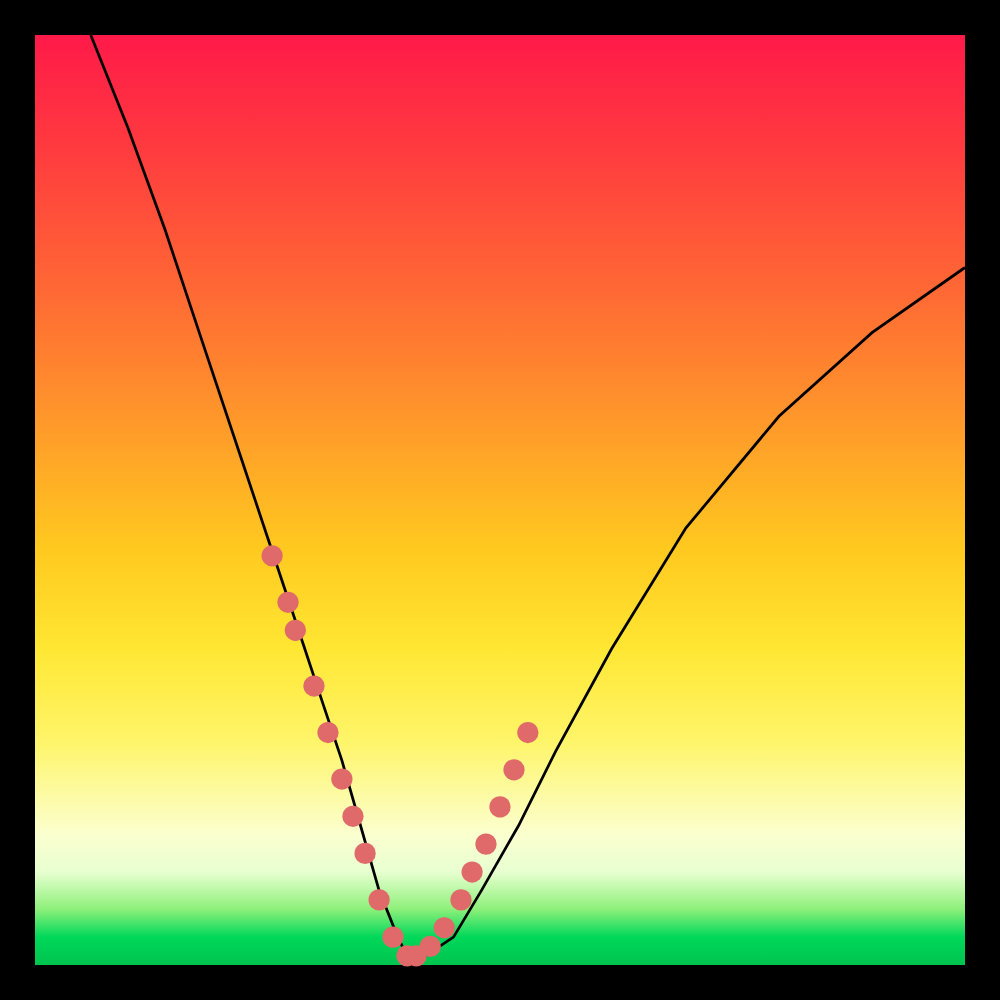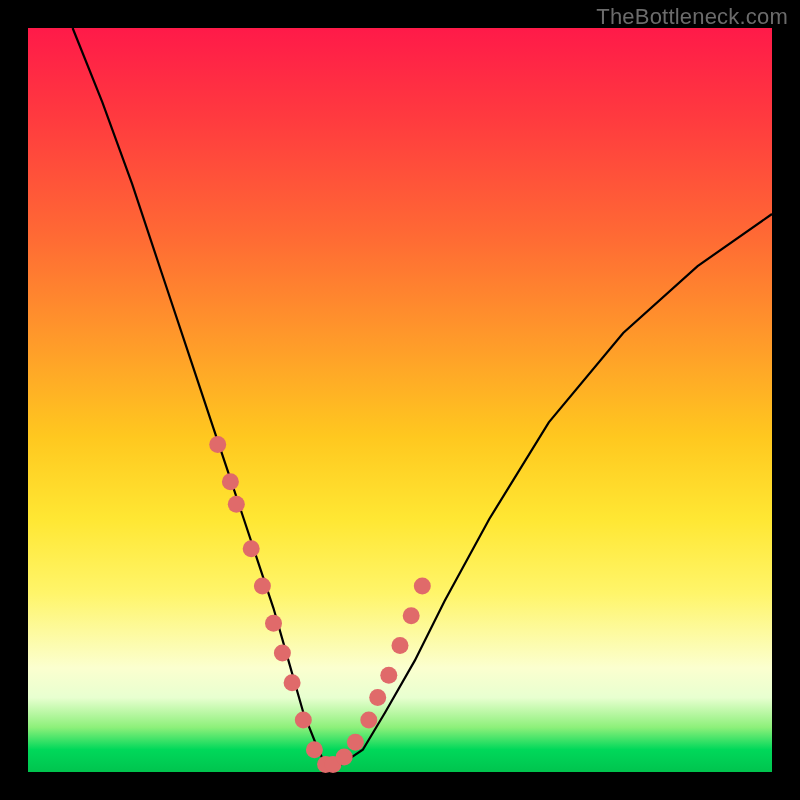--- a/index.html
+++ b/index.html
@@ -92,14 +92,13 @@
           <circle cx="327.4" cy="714.2" r="8.5" class="dot"></circle>
           <circle cx="340.8" cy="691.9" r="8.5" class="dot"></circle>
           <circle cx="349.7" cy="669.6" r="8.5" class="dot"></circle>
           <circle cx="360.8" cy="647.3" r="8.5" class="dot"></circle>
           <circle cx="372.0" cy="617.5" r="8.5" class="dot"></circle>
           <circle cx="383.2" cy="587.8" r="8.5" class="dot"></circle>
           <circle cx="394.3" cy="558.0" r="8.5" class="dot"></circle>
         </g>
     </svg>
   </div>
-  <div class="watermark">TheBottleneck.com</div>
 </div>
 
 </body></html>

